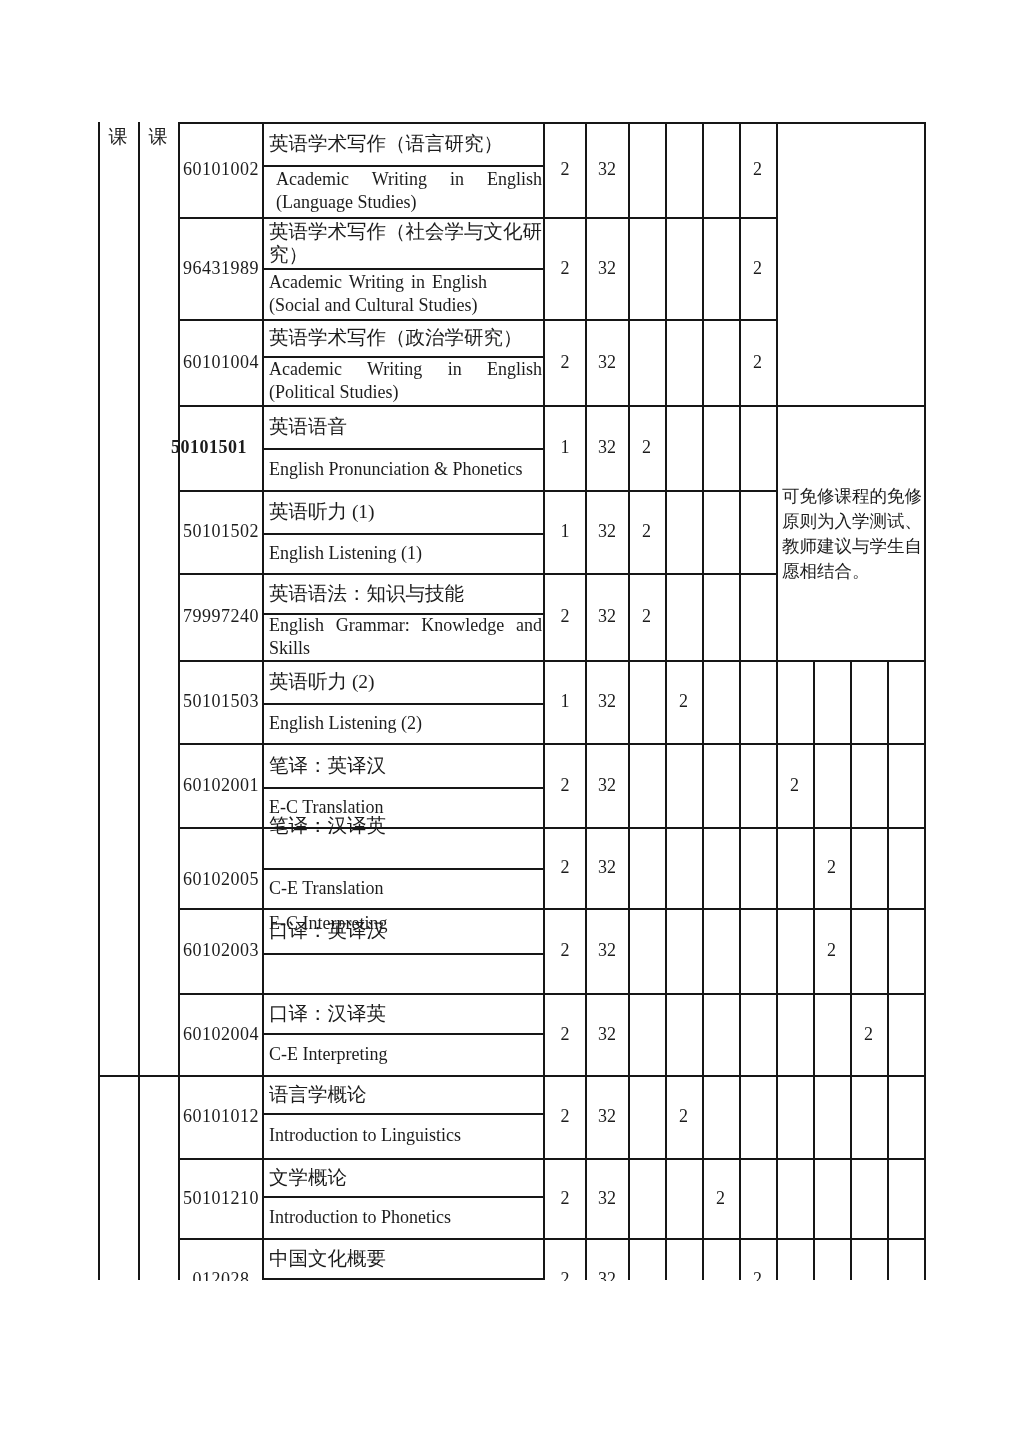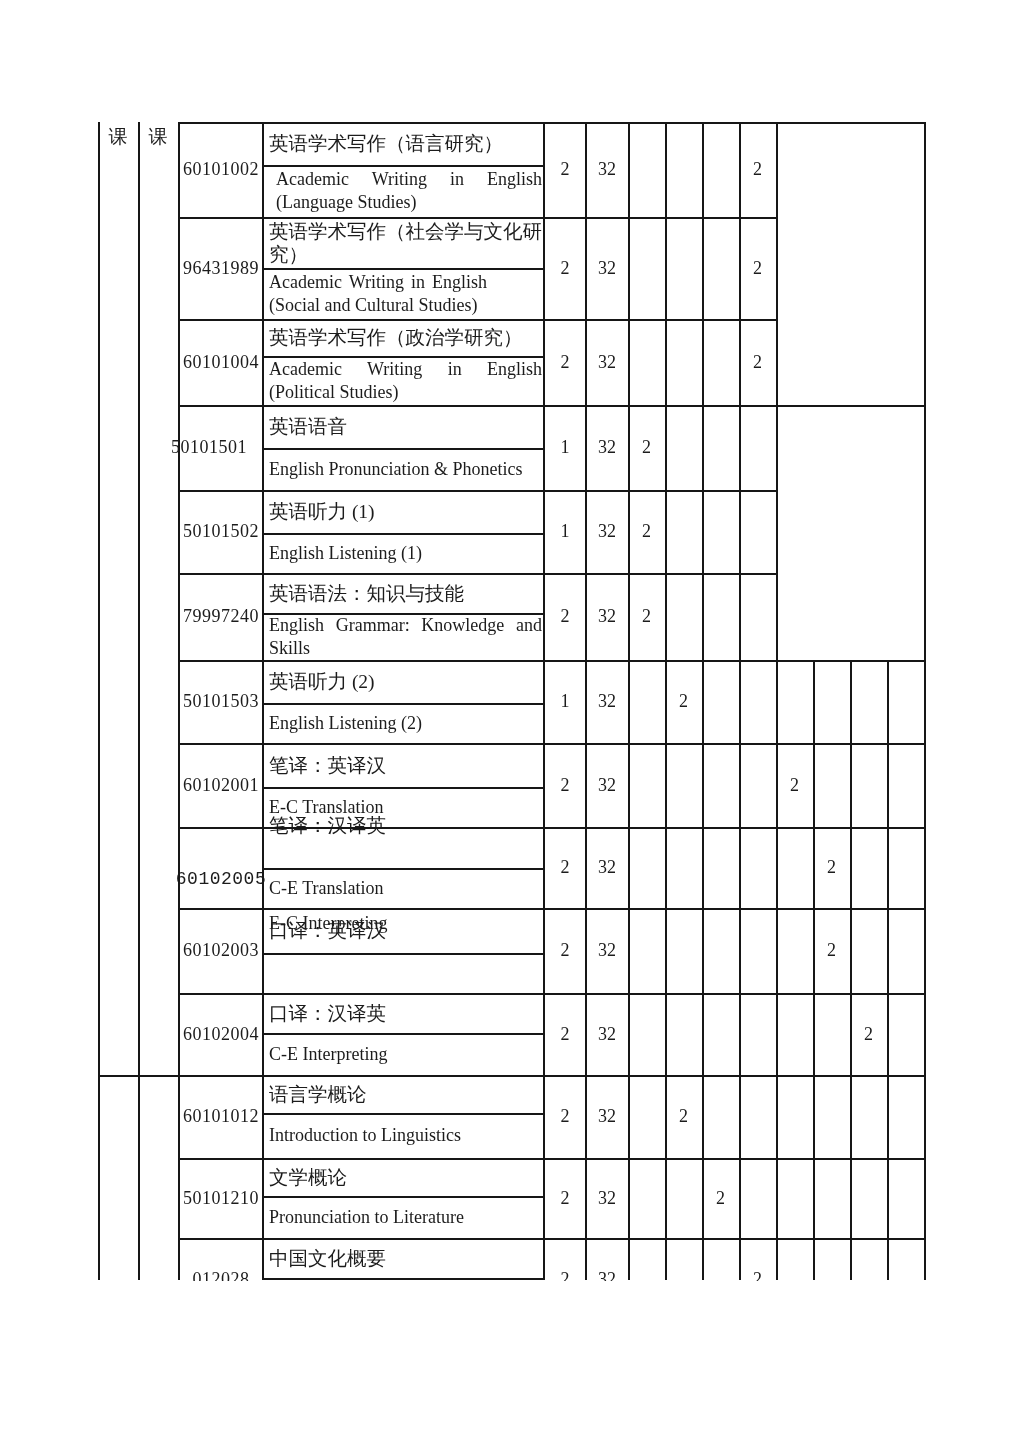--- a/index.html
+++ b/index.html
@@ -51,20 +51,21 @@
 </style>
 </head>
 <body>
 
 <div class="page">
   <div class="viewport">
 
     <div class="cat-label" style="left:0;width:40px;">课</div>
     <div class="cat-label" style="left:40px;width:40px;">课</div>
 
+    <div class="note note-b">可免修课程的免修原则为入学测试、教师建议与学生自愿相结合。</div>
 
     <div id="cells">
         <div class="cell code" style="left: 82px; width: 82px; top: 6px; height: 95px;">60101002</div>
         <div class="cell-cn" style="left: 166px; width: 279px; top: 6px; height: 43px;">
           <div class="wrap">英语学术写作（语言研究）</div>
         </div>
         <div class="cell-en" style="left: 166px; width: 279px; top: 49px; height: 52px; padding-left: 12px;">
           <div class="wrap">Academic Writing in English (Language Studies)</div>
         </div>
         <div class="cell num" style="left: 447px; width: 40px; top: 6px; height: 95px;">2</div>
@@ -83,21 +84,21 @@
         <div class="cell code" style="left: 82px; width: 82px; top: 203px; height: 86px;">60101004</div>
         <div class="cell-cn" style="left: 166px; width: 279px; top: 203px; height: 37px;">
           <div class="wrap">英语学术写作（政治学研究）</div>
         </div>
         <div class="cell-en" style="left: 166px; width: 279px; top: 240px; height: 49px;">
           <div class="wrap">Academic Writing in English (Political Studies)</div>
         </div>
         <div class="cell num" style="left: 447px; width: 40px; top: 203px; height: 86px;">2</div>
         <div class="cell num" style="left: 489px; width: 40px; top: 203px; height: 86px;">32</div>
         <div class="cell num" style="left: 643px; width: 33px; top: 203px; height: 86px;">2</div>
-        <div class="cell code" style="left: 82px; width: 58px; top: 289px; height: 85px;">50101501</div>
+        <div class="cell code" style="left: 82px; width: 58px; top: 289px; height: 85px; font-weight: bold;">50101501</div>
         <div class="cell-cn" style="left: 166px; width: 279px; top: 289px; height: 43px;">
           <div class="wrap">英语语音</div>
         </div>
         <div class="cell-en" style="left: 166px; width: 279px; top: 332px; height: 42px;">
           <div class="wrap">English Pronunciation &amp; Phonetics</div>
         </div>
         <div class="cell num" style="left: 447px; width: 40px; top: 289px; height: 85px;">1</div>
         <div class="cell num" style="left: 489px; width: 40px; top: 289px; height: 85px;">32</div>
         <div class="cell num" style="left: 532px; width: 33px; top: 289px; height: 85px;">2</div>
         <div class="cell code" style="left: 82px; width: 82px; top: 374px; height: 83px;">50101502</div>
@@ -133,21 +134,21 @@
         <div class="cell code" style="left: 82px; width: 82px; top: 627px; height: 84px;">60102001</div>
         <div class="cell-cn" style="left: 166px; width: 279px; top: 627px; height: 44px;">
           <div class="wrap">笔译：英译汉</div>
         </div>
         <div class="cell-en" style="left: 166px; width: 279px; top: 671px; height: 40px;">
           <div class="wrap">E-C Translation</div>
         </div>
         <div class="cell num" style="left: 447px; width: 40px; top: 627px; height: 84px;">2</div>
         <div class="cell num" style="left: 489px; width: 40px; top: 627px; height: 84px;">32</div>
         <div class="cell num" style="left: 680px; width: 33px; top: 627px; height: 84px;">2</div>
-        <div class="cell code" style="left: 82px; width: 82px; top: 711px; height: 104px; font-family: Liberation Mono, monospace;">60102005</div>
+        <div class="cell code" style="left: 82px; width: 82px; top: 711px; height: 104px;">60102005</div>
         <div class="cell-cn" style="left: 166px; width: 279px; top: 689px; height: 41px;">
           <div class="wrap">笔译：汉译英</div>
         </div>
         <div class="cell-en" style="left: 166px; width: 279px; top: 752px; height: 40px;">
           <div class="wrap">C-E Translation</div>
         </div>
         <div class="cell num" style="left: 447px; width: 40px; top: 711px; height: 81px;">2</div>
         <div class="cell num" style="left: 489px; width: 40px; top: 711px; height: 81px;">32</div>
         <div class="cell num" style="left: 717px; width: 33px; top: 711px; height: 81px;">2</div>
         <div class="cell code" style="left: 82px; width: 82px; top: 792px; height: 85px;">60102003</div>
@@ -178,21 +179,21 @@
           <div class="wrap">Introduction to Linguistics</div>
         </div>
         <div class="cell num" style="left: 447px; width: 40px; top: 959px; height: 83px;">2</div>
         <div class="cell num" style="left: 489px; width: 40px; top: 959px; height: 83px;">32</div>
         <div class="cell num" style="left: 569px; width: 33px; top: 959px; height: 83px;">2</div>
         <div class="cell code" style="left: 82px; width: 82px; top: 1042px; height: 80px;">50101210</div>
         <div class="cell-cn" style="left: 166px; width: 279px; top: 1042px; height: 38px;">
           <div class="wrap">文学概论</div>
         </div>
         <div class="cell-en" style="left: 166px; width: 279px; top: 1080px; height: 42px;">
-          <div class="wrap">Pronunciation to Literature</div>
+          <div class="wrap">Introduction to Phonetics</div>
         </div>
         <div class="cell num" style="left: 447px; width: 40px; top: 1042px; height: 80px;">2</div>
         <div class="cell num" style="left: 489px; width: 40px; top: 1042px; height: 80px;">32</div>
         <div class="cell num" style="left: 606px; width: 33px; top: 1042px; height: 80px;">2</div>
         <div class="cell code" style="left: 82px; width: 82px; top: 1122px; height: 83px;">012028</div>
         <div class="cell-cn" style="left: 166px; width: 279px; top: 1122px; height: 40px;">
           <div class="wrap">中国文化概要</div>
         </div>
         <div class="cell-en" style="left: 166px; width: 279px; top: 1162px; height: 43px;">
           <div class="wrap"></div>

